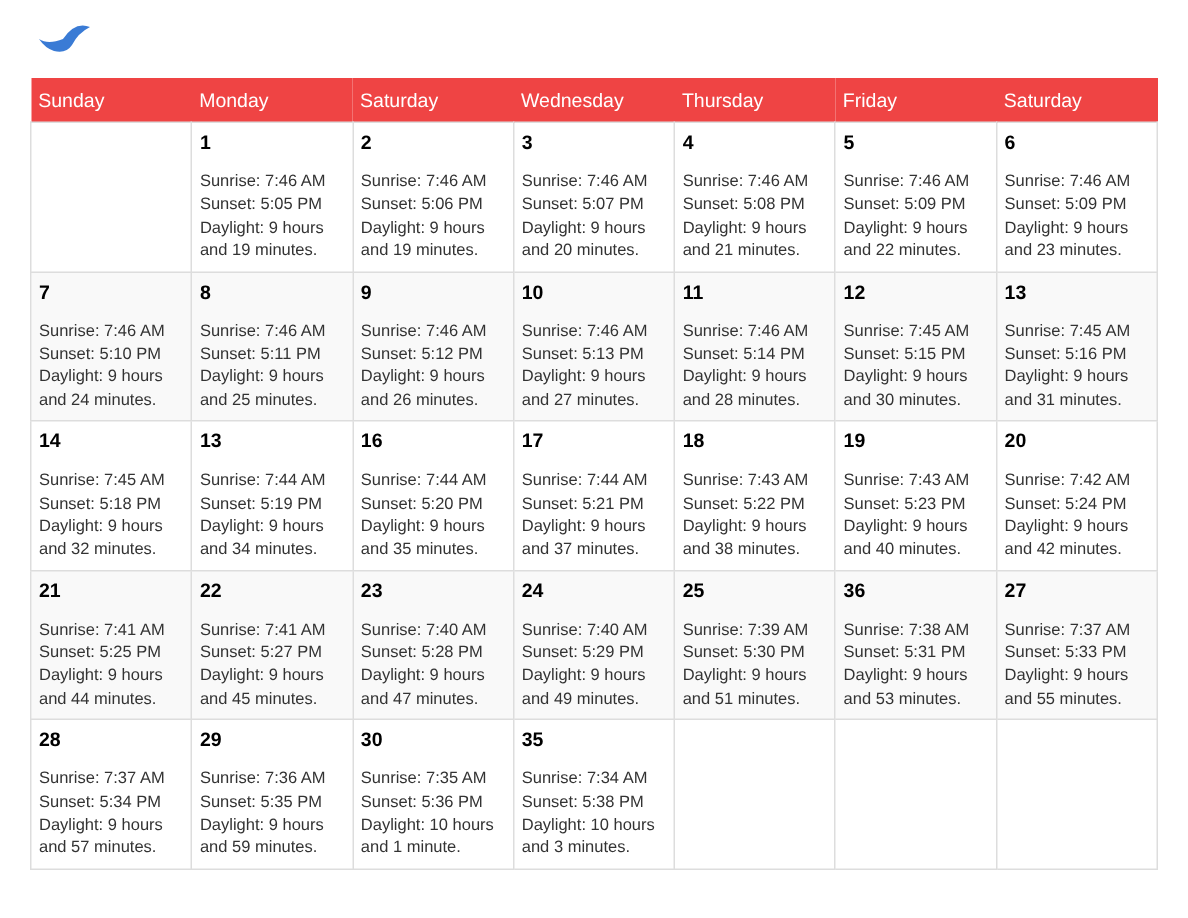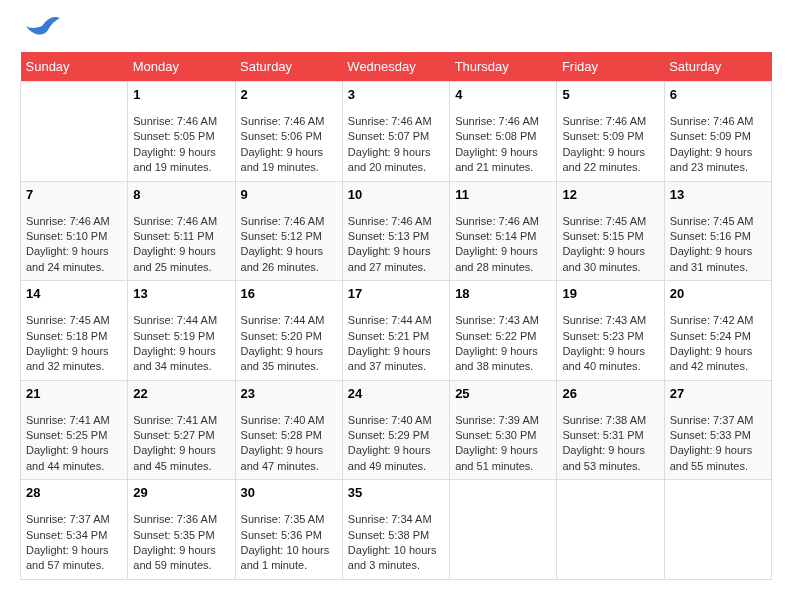--- a/index.html
+++ b/index.html
@@ -218,21 +218,21 @@
         </td>
         <td>
           <span class="day-num">24</span>
           <div class="cell-info">Sunrise: 7:40 AM<br>Sunset: 5:29 PM<br>Daylight: 9 hours and 49 minutes.</div>
         </td>
         <td>
           <span class="day-num">25</span>
           <div class="cell-info">Sunrise: 7:39 AM<br>Sunset: 5:30 PM<br>Daylight: 9 hours and 51 minutes.</div>
         </td>
         <td>
-          <span class="day-num">26</span>
+          <span class="day-num">36</span>
           <div class="cell-info">Sunrise: 7:38 AM<br>Sunset: 5:31 PM<br>Daylight: 9 hours and 53 minutes.</div>
         </td>
         <td>
           <span class="day-num">27</span>
           <div class="cell-info">Sunrise: 7:37 AM<br>Sunset: 5:33 PM<br>Daylight: 9 hours and 55 minutes.</div>
         </td>
       </tr>
       <tr>
         <td>
           <span class="day-num">28</span>

